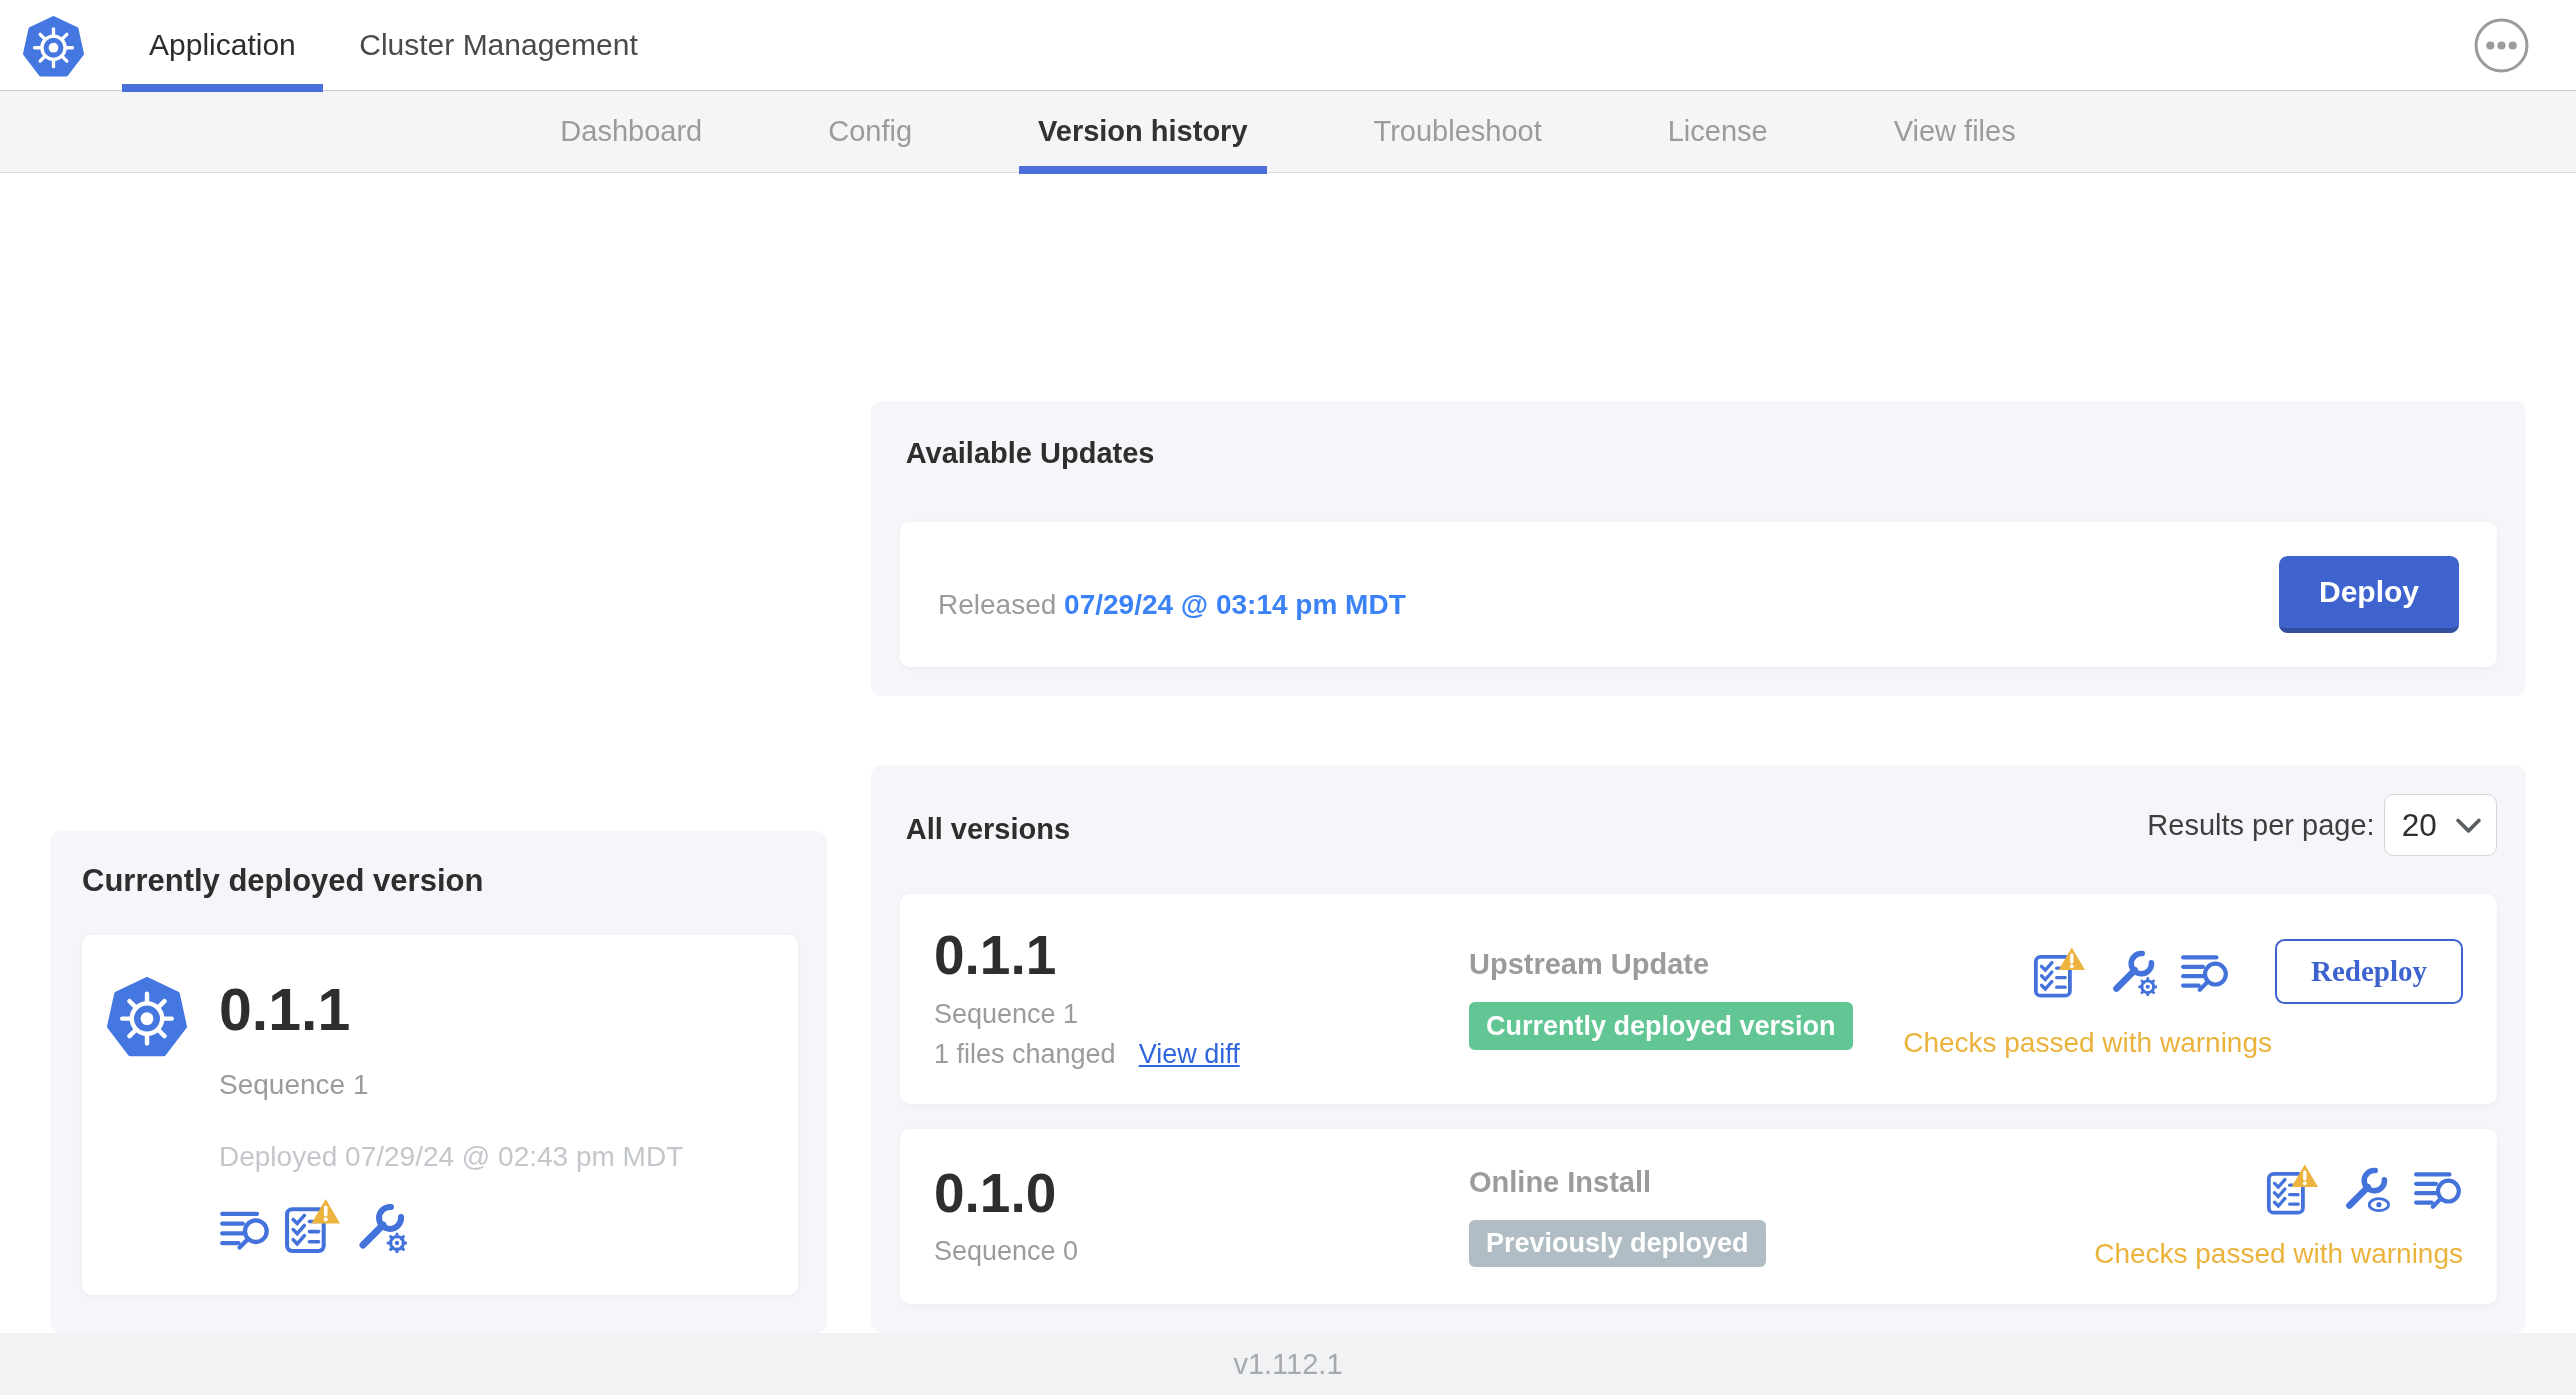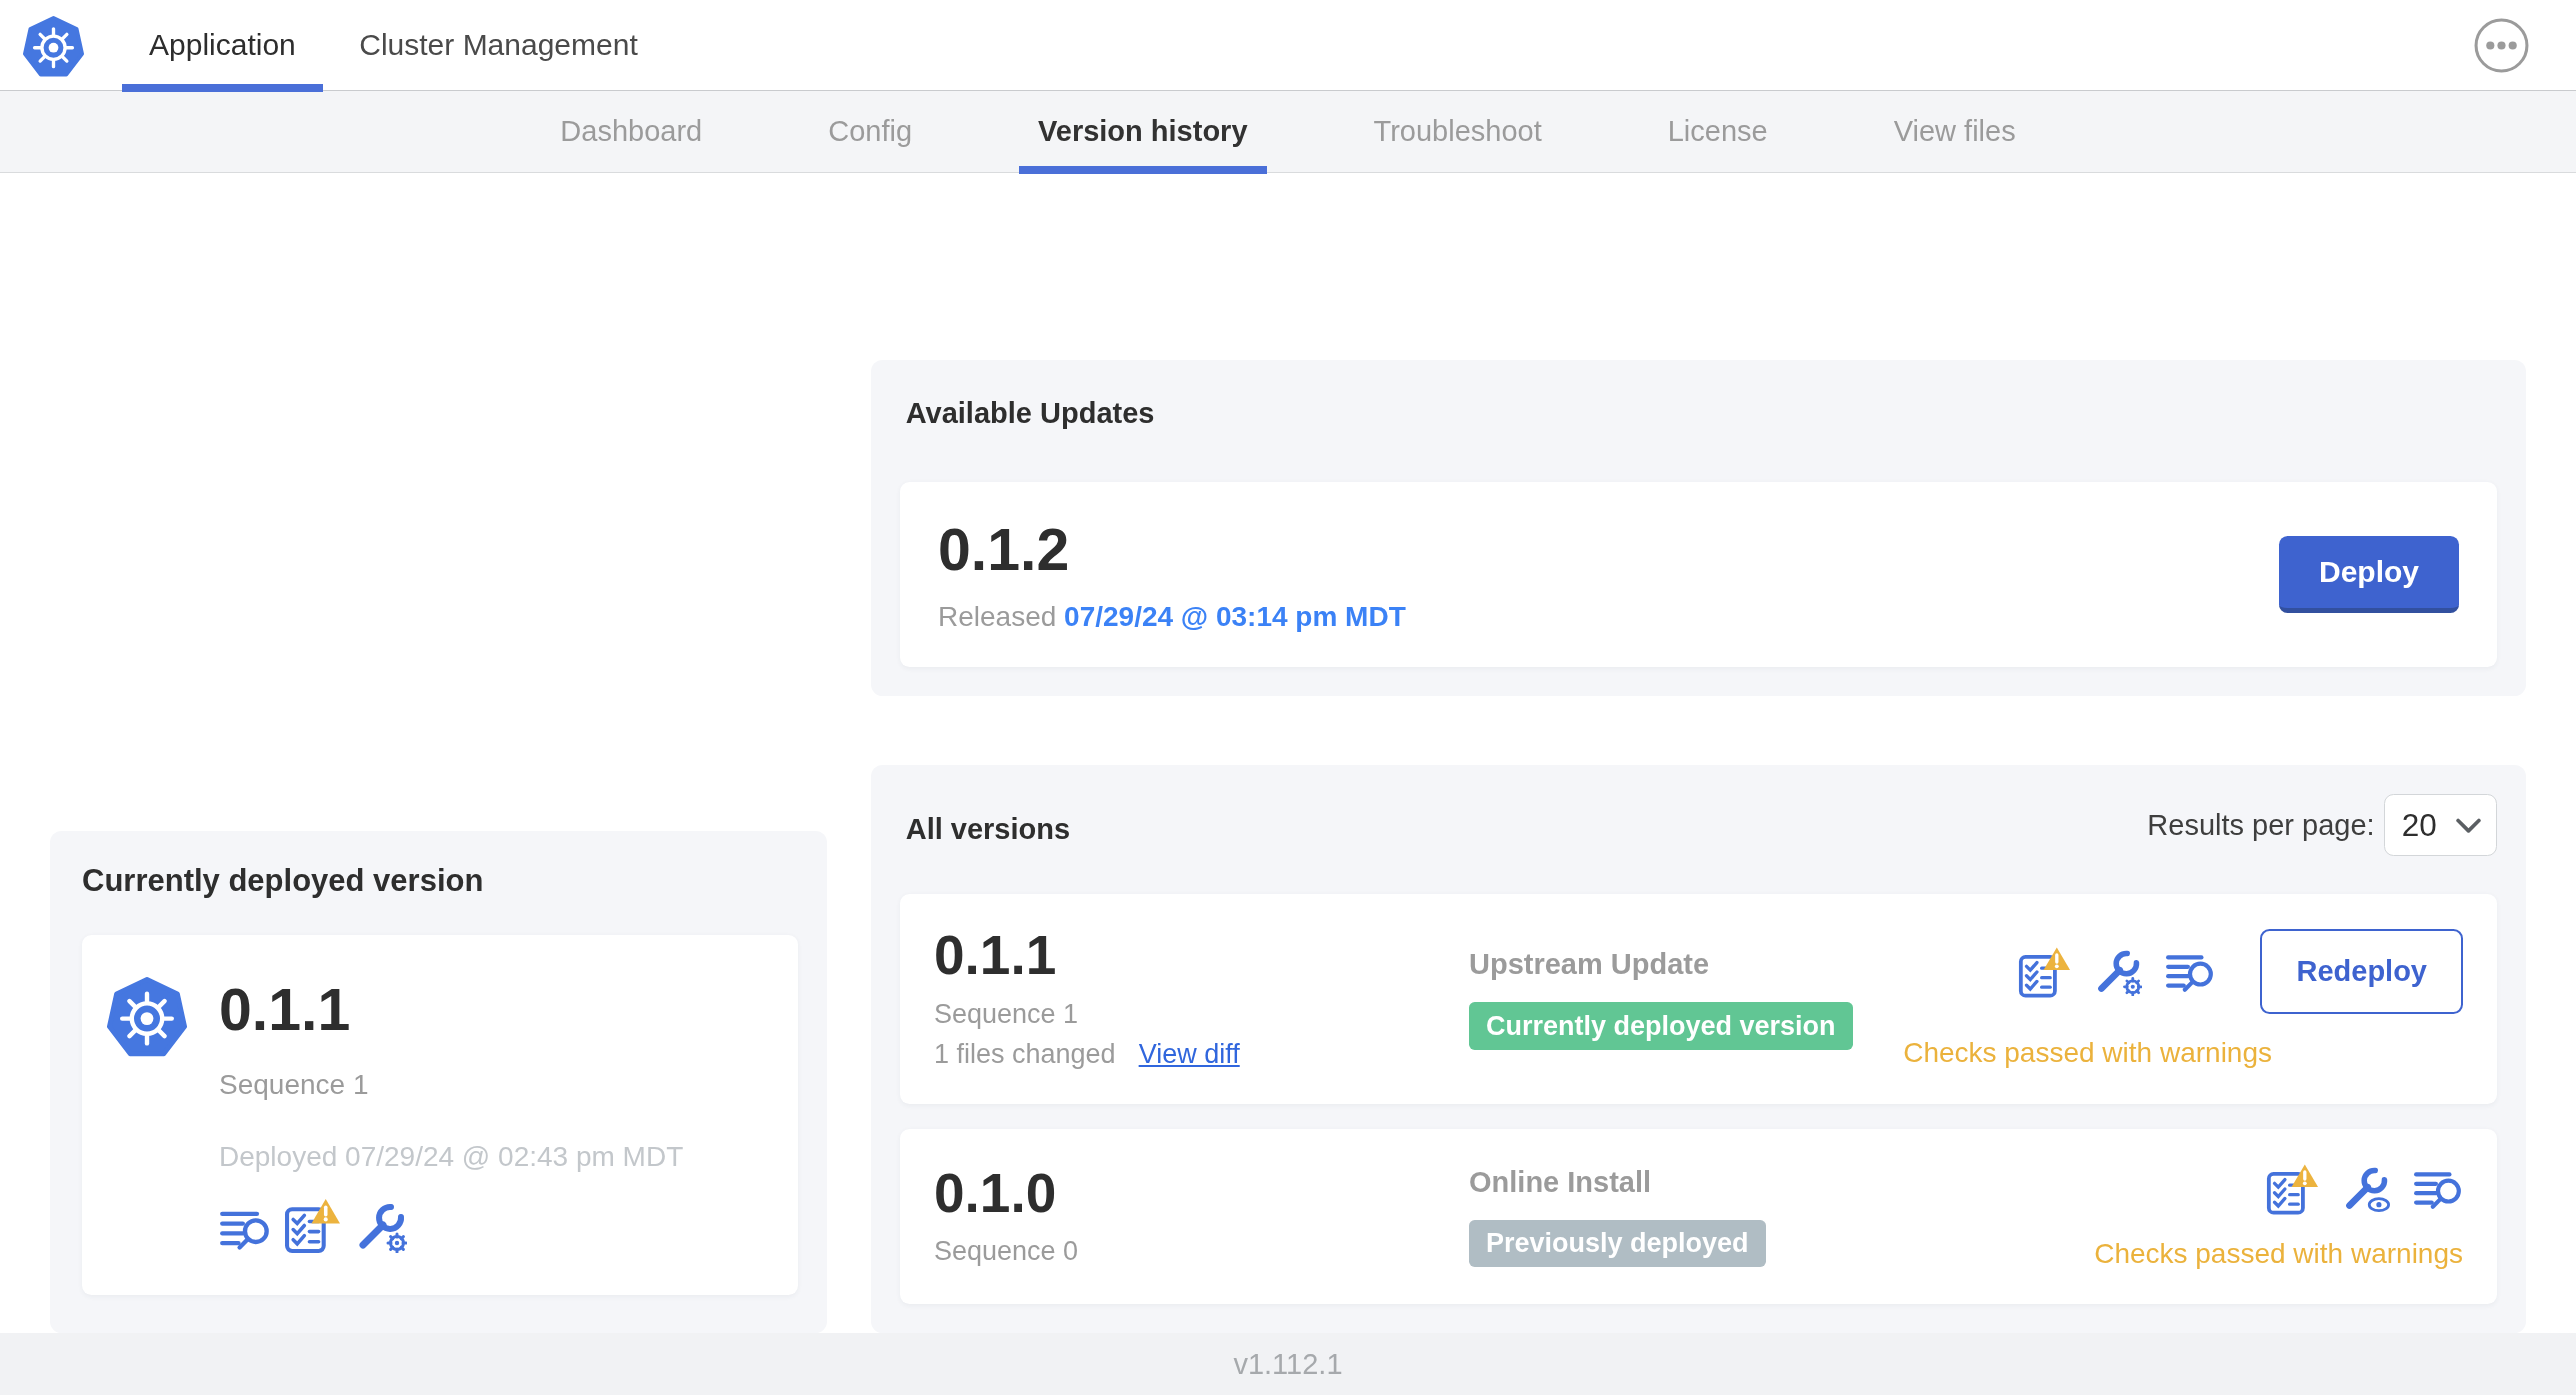--- a/index.html
+++ b/index.html
@@ -149,23 +149,23 @@
   }
   .badge.green { background: #61c694; }
   .badge.gray  { background: #b0bdc4; }
   .vr-right { display: flex; flex-direction: column; align-items: flex-end; flex: 0 0 auto; }
   .vr-actions { display: flex; align-items: center; gap: 23px; }
   .btn-redeploy {
     background: #fff;
     border: 2.9px solid #3e63cf;
     border-radius: 9.5px;
     color: #3e63cf;
-    font-family: Liberation Sans, sans-serif;
+    font-family: Liberation Serif, serif;
     font-size: 29px; font-weight: 700;
-    padding: 24px 34px;
+    padding: 14px 34px;
     margin-left: 22px;
     cursor: pointer;
   }
   .vr-status { margin-top: 23px; font-size: 28px; color: #ebb23c; }
   .status-offset { margin-right: 191px; }
 
   
   footer {
     flex: 0 0 auto;
     height: 63px;
@@ -333,21 +333,20 @@
       </div>
     </div>
   </section>
 
   <div class="right-col">
 
     <section class="panel card-pad available">
       <h2 class="card-title">Available Updates</h2>
       <div class="white-card update-row">
         <div>
-          <div class="ver-big">0.1.2</div>
           <div class="released-line">
             <span>Released </span><b>07/29/24 @ 03:14 pm MDT</b>
           </div>
         </div>
         <button class="btn-deploy">Deploy</button>
       </div>
     </section>
 
     <section class="panel card-pad">
       <div class="av-head">

